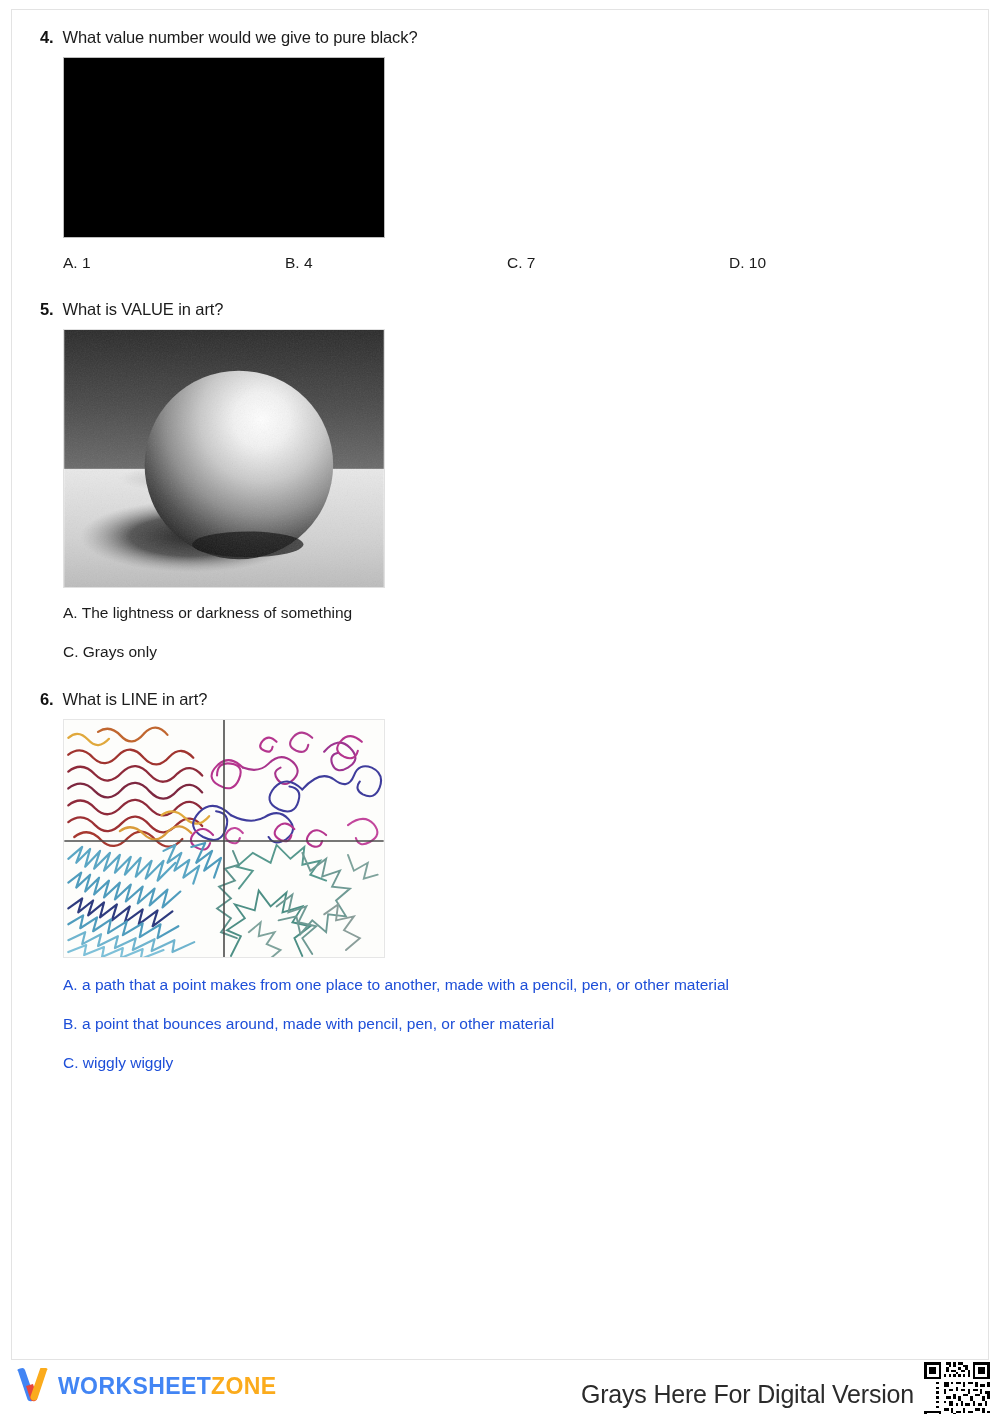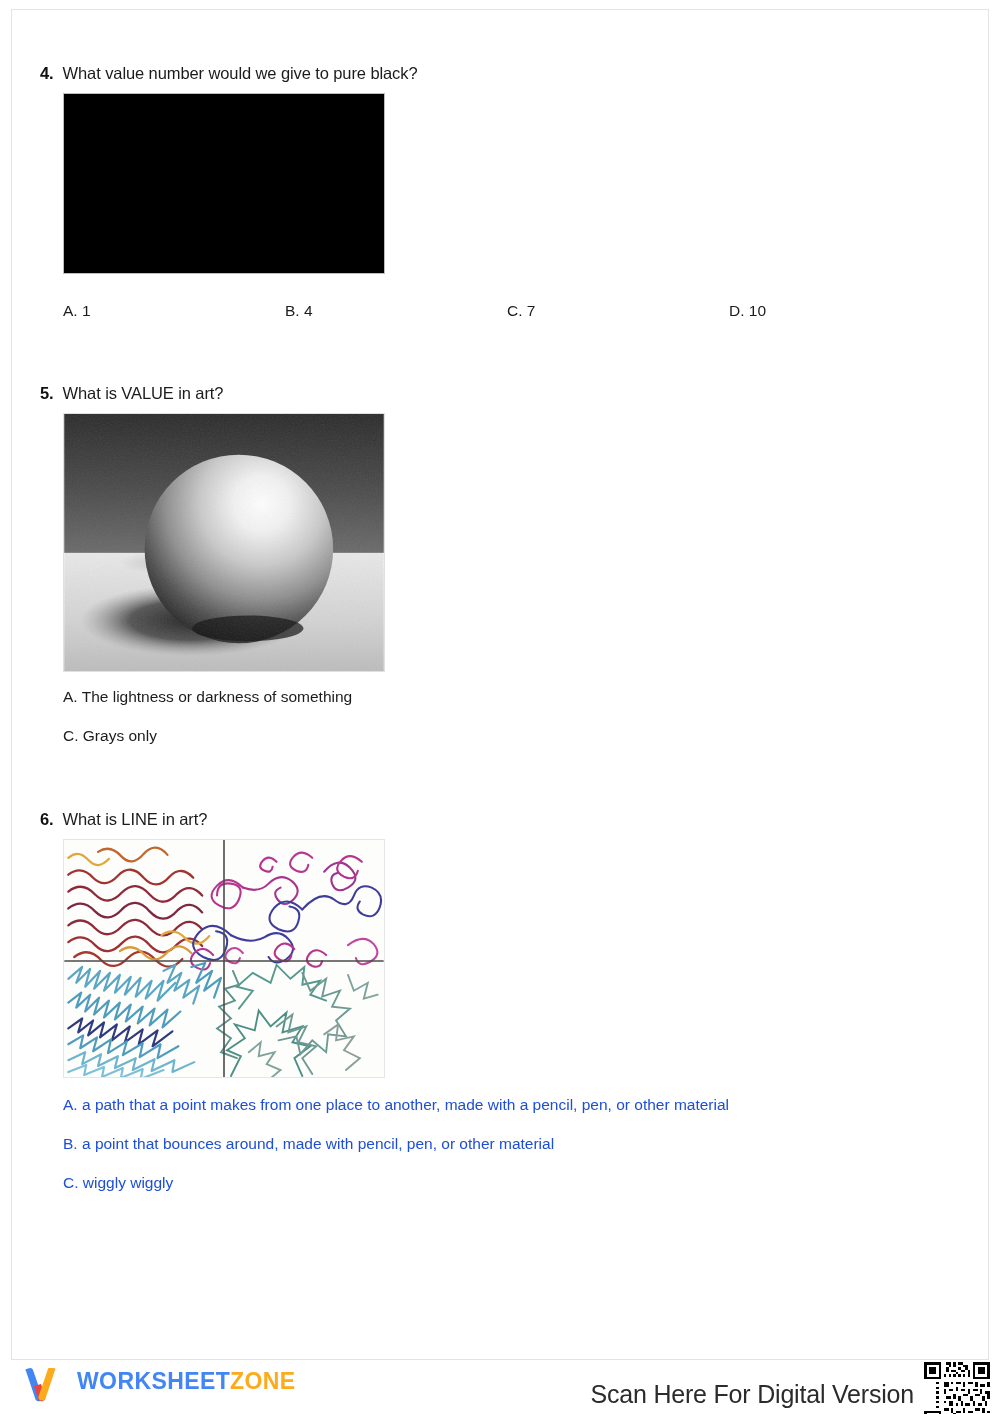--- a/index.html
+++ b/index.html
@@ -50,21 +50,20 @@
   .q-num {
     font-weight: bold;
     font-size: 16.5px;
     color: #111111;
     letter-spacing: -0.1px;
   }
   .q-text {
     font-size: 16.5px;
     color: #1c1c1c;
     letter-spacing: -0.1px;
-    margin-top: 36px;
   }
 
   
   .figure-wrap { padding-left: 27px; }
 
   .black-swatch {
     width: 322px;
     height: 181px;
     background: #000000;
     border: 1px solid #bdbdbd;
@@ -82,21 +81,21 @@
     height: 239px;
     border: 1px solid #e6e6e6;
     display: block;
   }
 
   
   .opt-row {
     display: flex;
     padding-left: 27px;
   }
-  .opt-grid4 { margin-top: 28px; align-items: center; }
+  .opt-grid4 { margin-top: 16px; align-items: center; }
   .opt-grid4 .opt {
     width: 222px;
     font-size: 15.5px;
     color: #1c1c1c;
   }
   .opt-grid2 { margin-top: 16px; gap: 12px; }
   .opt-grid2 .opt {
     width: 444px;
     font-size: 15.5px;
     color: #1c1c1c;
@@ -119,24 +118,25 @@
     position: absolute;
     left: 0;
     top: 1360px;
     width: 1000px;
     height: 54px;
     display: flex;
     align-items: center;
   }
   #brand {
     position: absolute;
-    left: 22px;
+    left: 14px;
     top: 8px;
     display: flex;
-    gap: 17px;
+    align-items: center;
+    gap: 6px;
   }
   #brand-mark { width: 38px; height: 36px; display: block; }
   #brand-text {
     font-size: 23px;
     font-weight: bold;
     letter-spacing: 0.4px;
     white-space: nowrap;
   }
   .brand-blue { color: #4285f4; }
   .brand-orange { color: #fbab1c; }
@@ -341,21 +341,21 @@
       <path d="M4 3 L13 30 Q14 34 18 33 Q21 32 20 28 L11 2 Q10 -1 6 0.5 Q2 1.5 4 3 Z" fill="#4285f4"></path>
       <path d="M12 18 L16 30 Q17 34 21 33 Q24 32 23 28 L19 16 Z" fill="#e8453c"></path>
       <path d="M33 2 L24 29 Q23 33 19 32.5 Q15 31.5 17 27 L26 1 Q27 -2 31 -0.5 Q35 1 33 2 Z" fill="#fbab1c"></path>
     </svg>
     <div id="brand-text">
       <span class="brand-blue">WORKSHEET</span><span class="brand-orange">ZONE</span>
     </div>
   </div>
 
   <div id="scan-area">
-    <span id="scan-label">Scan Here For Digital Version</span>
+    <span id="scan-label">Grays Here For Digital Version</span>
     <svg id="qr-code" viewBox="0 0 29 29" shape-rendering="crispEdges">
       <rect width="29" height="29" fill="#ffffff"></rect>
       <g fill="#000000">
 
         <rect x="1" y="1" width="7" height="1"></rect>
           <rect x="1" y="7" width="7" height="1"></rect>
         <rect x="1" y="1" width="1" height="7"></rect>
           <rect x="7" y="1" width="1" height="7"></rect>
         <rect x="3" y="3" width="3" height="3"></rect>
 

